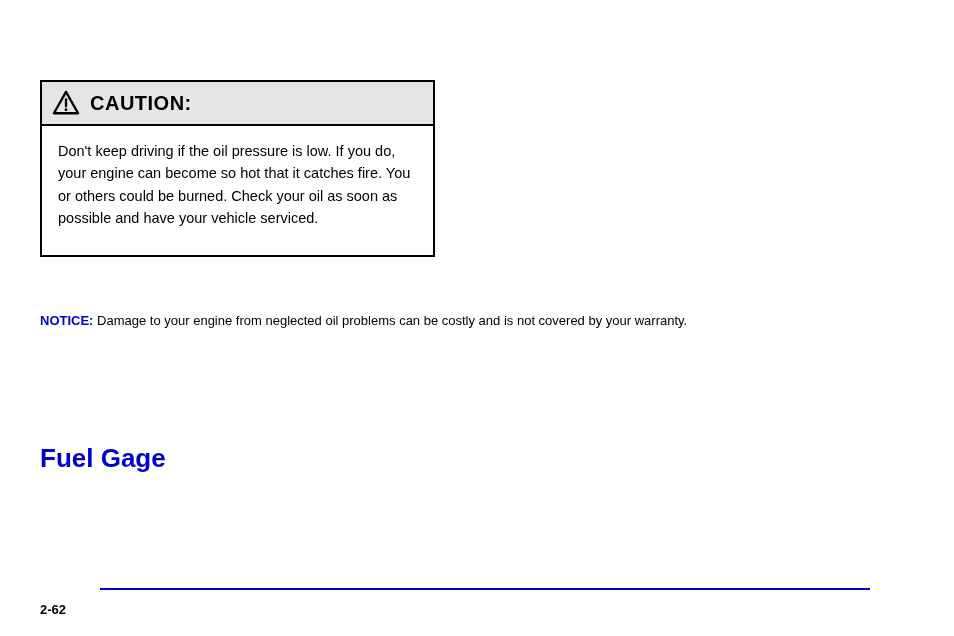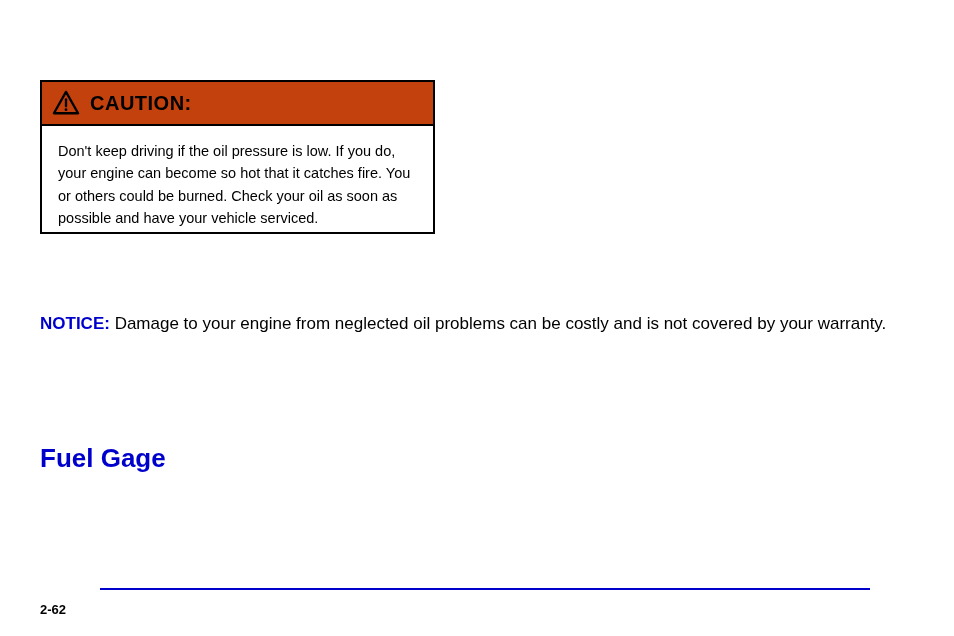--- a/index.html
+++ b/index.html
@@ -15,49 +15,49 @@
       position: relative;
     }
     .caution-box {
       position: absolute;
       left: 40px;
       top: 80px;
       width: 395px;
       border: 2px solid black;
     }
     .caution-header {
-      background: #c2410c;
+      background: #e5e5e5;
       padding: 8px 10px;
       display: flex;
       align-items: center;
       gap: 10px;
       border-bottom: 2px solid black;
     }
     .warning-icon {
       width: 28px;
       height: 26px;
       flex-shrink: 0;
     }
     .caution-title {
       font-size: 20px;
       font-weight: bold;
       letter-spacing: 0.5px;
     }
     .caution-body {
-      padding: 14px 16px 2px 16px;
+      padding: 14px 16px 25px 16px;
       font-size: 14.5px;
       line-height: 1.55;
       background: white;
     }
     .body-text {
       position: absolute;
       left: 40px;
       top: 310px;
       width: 880px;
-      font-size: 17px;
+      font-size: 13px;
       line-height: 1.7;
     }
     .body-text p {
       margin-bottom: 14px;
     }
     .body-text .first-word {
       font-weight: bold;
       color: #0000cc;
     }
     .heading {

